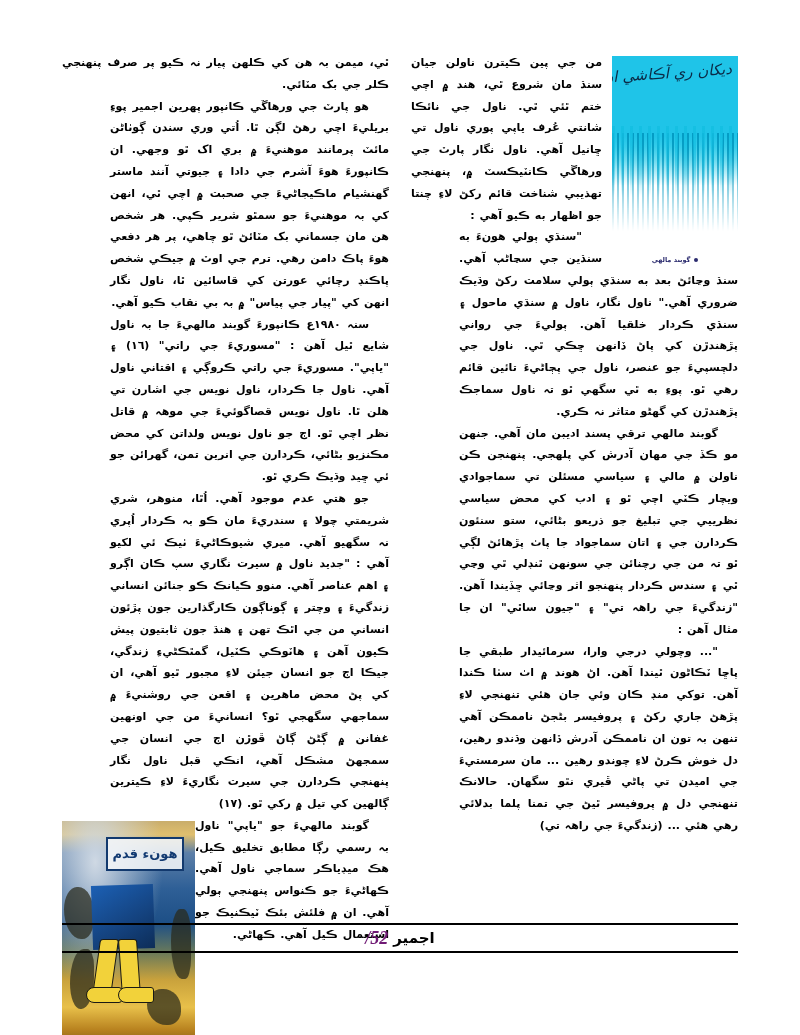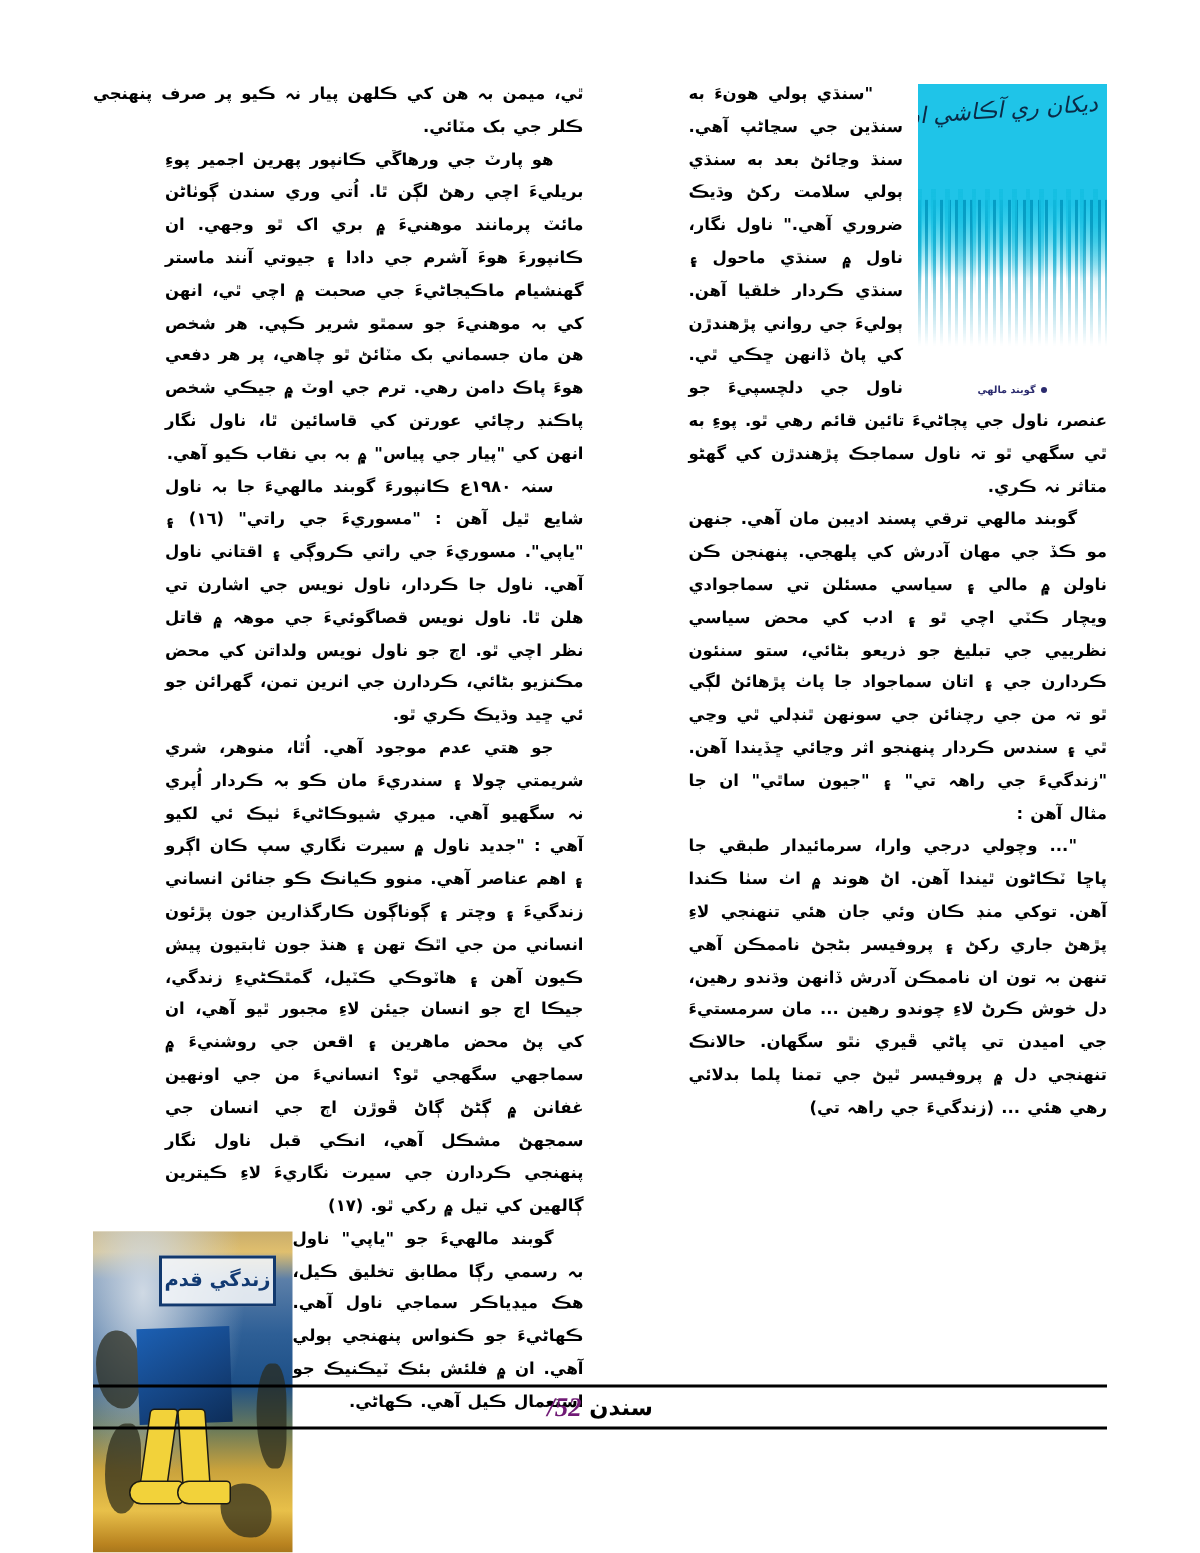--- a/index.html
+++ b/index.html
@@ -259,20 +259,21 @@
           <div class="drip"></div>
           <div class="drip2"></div>
           <div class="c1-sub"></div>
           <div class="c1-title">ديکان ري آڪاشي ان</div>
         </div>
         <div class="cover1-caption">
           <span class="dot"></span><span>گوبند مالهي</span>
         </div>
       </div>
 
+      <p class="para">من جي پين ڪيترن ناولن جيان سنڌ مان شروع ٿي، هند ۾ اچي ختم ٿئي ٿي. ناول جي نائڪا شانتي عُرف ياپي پوري ناول تي ڇانيل آهي. ناول نگار پارٽ جي ورهاڱي ڪانٽيڪسٽ ۾، پنهنجي تهذيبي شناخت قائم رکڻ لاءِ چنتا جو اظهار به ڪيو آهي :</p>
       <p class="para indent">"سنڌي ٻولي هونءَ به سنڌين جي سڃاڻپ آهي. سنڌ وڃائڻ بعد به سنڌي ٻولي سلامت رکڻ وڌيڪ ضروري آهي." ناول نگار، ناول ۾ سنڌي ماحول ۽ سنڌي ڪردار خلقيا آهن. ٻوليءَ جي رواني پڙهندڙن کي پاڻ ڏانهن ڇڪي ٿي. ناول جي دلچسپيءَ جو عنصر، ناول جي پڄاڻيءَ تائين قائم رهي ٿو. پوءِ به ٿي سگهي ٿو تہ ناول سماجڪ پڙهندڙن کي گهڻو متاثر نہ ڪري.</p>
       <p class="para indent">گوبند مالهي ترقي پسند اديبن مان آهي. جنهن مو ڪڏ جي مهان آدرش کي پلهجي. پنهنجن ڪن ناولن ۾ مالي ۽ سياسي مسئلن تي سماجوادي ويچار ڪٽي اچي ٿو ۽ ادب کي محض سياسي نظرييي جي تبليغ جو ذريعو بڻائي، ستو سنئون ڪردارن جي ۽ اتان سماجواد جا پاٺ پڙهائڻ لڳي ٿو تہ من جي رچنائن جي سونهن ٿنڊلي ٿي وڃي ٿي ۽ سندس ڪردار پنهنجو اثر وڃائي ڇڏيندا آهن. "زندگيءَ جي راهہ تي" ۽ "جيون ساٿي" ان جا مثال آهن :</p>
       <p class="para indent">"... وچولي درجي وارا، سرمائيدار طبقي جا پاڇا ٽڪاڻون ٿيندا آهن. اڻ هوند ۾ اٺ سٺا ڪندا آهن. توکي منڊ ڪان وئي جان هئي تنهنجي لاءِ پڙهڻ جاري رکڻ ۽ پروفيسر بڻجڻ ناممڪن آهي تنهن بہ تون ان ناممڪن آدرش ڏانهن وڌندو رهين، دل خوش ڪرڻ لاءِ چوندو رهين ... مان سرمستيءَ جي اميدن تي پاڻي ڦيري نٿو سگهان. حالانڪ تنهنجي دل ۾ پروفيسر ٿيڻ جي تمنا پلما بدلائي رهي هئي ... (زندگيءَ جي راهہ تي)</p>
 
     </div>
 
     <div class="col">
 
       <p class="para">ٿي، ميمن بہ هن کي ڪلهن پيار نہ ڪيو پر صرف پنهنجي ڪلر جي بک مٽائي.</p>
       <p class="para indent">هو پارٽ جي ورهاڱي ڪانپور پهرين اجمير پوءِ بريليءَ اچي رهڻ لڳن ٿا. اُتي وري سندن ڳوٺاڻن مائٽ پرمانند موهنيءَ ۾ بري اک ٿو وجهي. ان ڪانپورءَ هوءَ آشرم جي دادا ۽ جيوتي آنند ماستر گهنشيام ماڪيجاڻيءَ جي صحبت ۾ اچي ٿي، انهن کي بہ موهنيءَ جو سمٿو شرير ڪپي. هر شخص هن مان جسماني بک مٽائڻ ٿو چاهي، پر هر دفعي هوءَ پاڪ دامن رهي. ترم جي اوٽ ۾ جيڪي شخص پاڪنڊ رچائي عورتن کي قاسائين ٿا، ناول نگار انهن کي "پيار جي پياس" ۾ بہ بي نقاب ڪيو آهي.</p>
@@ -285,34 +286,34 @@
           <div class="splotch s2"></div>
           <div class="splotch s3"></div>
           <div class="splotch s4"></div>
 
           <div class="bluepatch"></div>
           <div class="leg leg-a"></div>
           <div class="leg leg-b"></div>
           <div class="leg foot-a"></div>
           <div class="leg foot-b"></div>
           <div class="c2-titlebox">
-            <span class="c2-title">زندگي قدم</span>
+            <span class="c2-title">هونء قدم</span>
           </div>
 
         </div>
       </div>
 
       <p class="para indent">گوبند مالهيءَ جو "ياپي" ناول بہ رسمي رڳا مطابق تخليق ڪيل، هڪ ميڊياڪر سماجي ناول آهي. ڪهاڻيءَ جو ڪنواس پنهنجي ٻولي آهي. ان ۾ فلئش بئڪ ٽيڪنيڪ جو استعمال ڪيل آهي. ڪهاڻي.</p>
 
     </div>
 
   </div>
 
   <div class="footer">
     <hr class="rule">
     <div class="footer-inner">
-      <span class="footer-title">سندن</span>
+      <span class="footer-title">اجمير</span>
       <span class="footer-page">52/</span>
     </div>
     <hr class="rule">
   </div>
 
 </div>
 
 </body></html>

